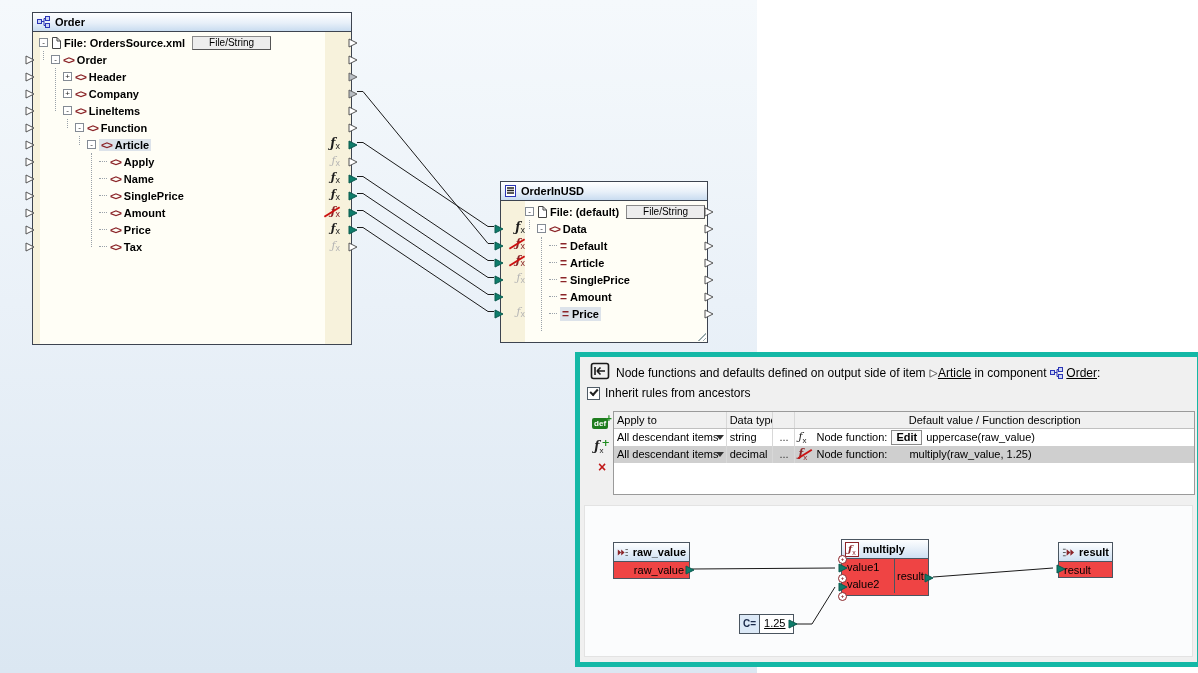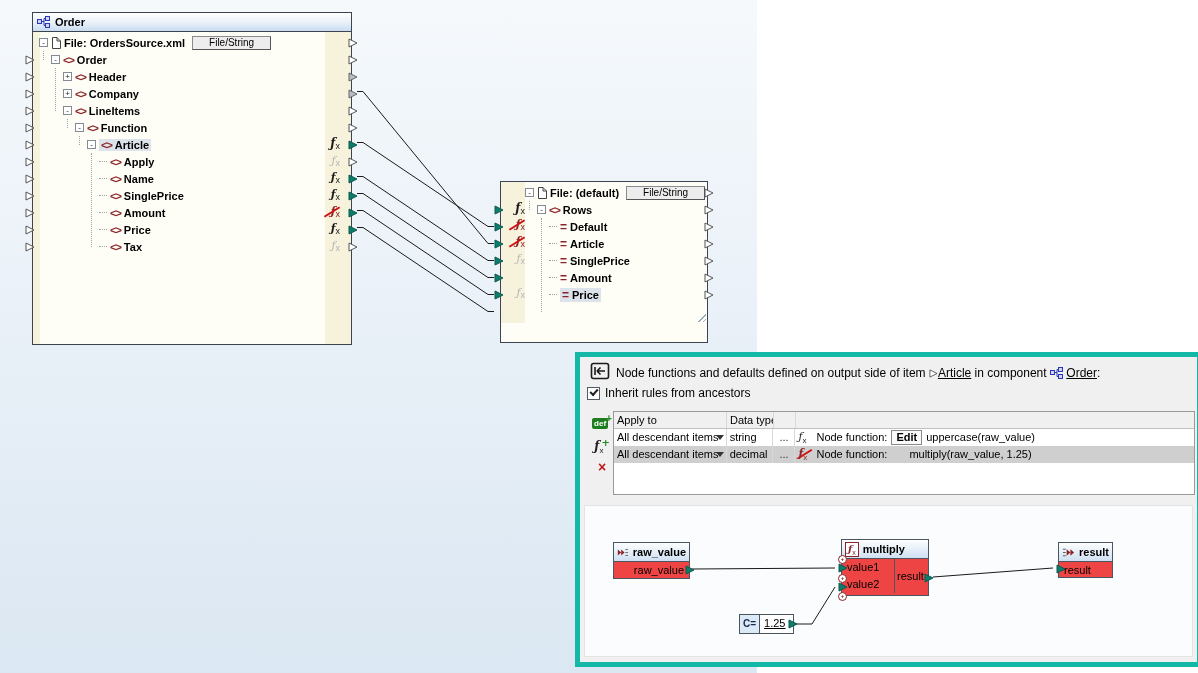--- a/index.html
+++ b/index.html
@@ -272,38 +272,45 @@
     <span class="fxm fx-dim" style="right:11px;top:122px;"><span>ƒ</span><sub>x</sub></span>
     <span class="fxm fx-dark" style="right:11px;top:139px;"><span>ƒ</span><sub>x</sub></span>
     <span class="fxm fx-dark" style="right:11px;top:156px;"><span>ƒ</span><sub>x</sub></span>
     <span class="fxm fx-blocked" style="right:11px;top:173px;"><span>ƒ</span><sub>x</sub></span>
     <span class="fxm fx-dark" style="right:11px;top:190px;"><span>ƒ</span><sub>x</sub></span>
     <span class="fxm fx-dim" style="right:11px;top:207px;"><span>ƒ</span><sub>x</sub></span>
   </div>
 </div>
 
 <div class="comp" style="left:500px;top:181px;width:206px;height:160px;">
+  <div class="comp-header">
+    <svg width="11" height="12" viewBox="0 0 11 12">
+      <rect x="0.5" y="0.5" width="10" height="11" fill="#fff" stroke="#2b35b5"></rect>
+      <path d="M2 3 H9 M2 5.5 H9 M2 8 H9" stroke="#222" stroke-width="1.4"></path>
+    </svg>
+    <span>OrderInUSD</span>
+  </div>
   <div class="comp-body">
     <div class="lstrip" style="left:0;width:24px;"></div>
     <div class="guide" style="left:28px;top:19px;height:9px;"></div>
     <div class="guide" style="left:40px;top:36px;height:94px;"></div>
 
     <div class="trow" style="padding-left:24px;">
       <span class="exp">-</span>
       <svg width="10" height="12" viewBox="0 0 10 12">
           <path d="M1.5 0.5 H6 L9.5 4 V11.5 H1.5 Z" fill="#fff" stroke="#444"></path>
           <path d="M6 0.5 V4 H9.5" fill="none" stroke="#444"></path>
         </svg>
       <span>File: (default)</span>
       <button class="fs-btn">File/String</button>
     </div>
     <div class="trow" style="padding-left:36px;">
       <span class="exp">-</span>
       <span class="ico-el">&lt;&gt;</span>
-      <span>Rows</span>
+      <span>Data</span>
     </div>
     <div class="trow" style="padding-left:48px;">
       <span class="stub"></span>
       <span class="ico-eq">=</span>
       <span>Default</span>
     </div>
     <div class="trow" style="padding-left:48px;">
       <span class="stub"></span>
       <span class="ico-eq">=</span>
       <span>Article</span>
@@ -401,20 +408,21 @@
 
   <div class="tbicon tb-def"><span class="def-chip">def</span><span class="plus">+</span></div>
   <div class="tbicon tb-fx"><span>ƒ</span><sub style="font:8px 'Liberation Sans',sans-serif">x</sub><span class="plus">+</span></div>
   <div class="tbicon tb-x"><span>×</span></div>
 
   <div class="ntable">
     <div class="ntr head">
       <div class="ntd c1">Apply to</div>
       <div class="ntd c2">Data type</div>
       <div class="ntd c3"></div>
+      <div class="ntd c4" style="justify-content:center;">Default value / Function description</div>
     </div>
     <div class="ntr">
       <div class="ntd c1"><span>All descendant items</span><span class="dd"></span></div>
       <div class="ntd c2">string</div>
       <div class="ntd c3">...</div>
       <div class="ntd c4">
         <span class="fxcell fx-dark"><span>ƒ</span><sub>x</sub></span>
         <span>Node function:</span>
         <button class="editbtn">Edit</button>
         <span>uppercase(raw_value)</span>

